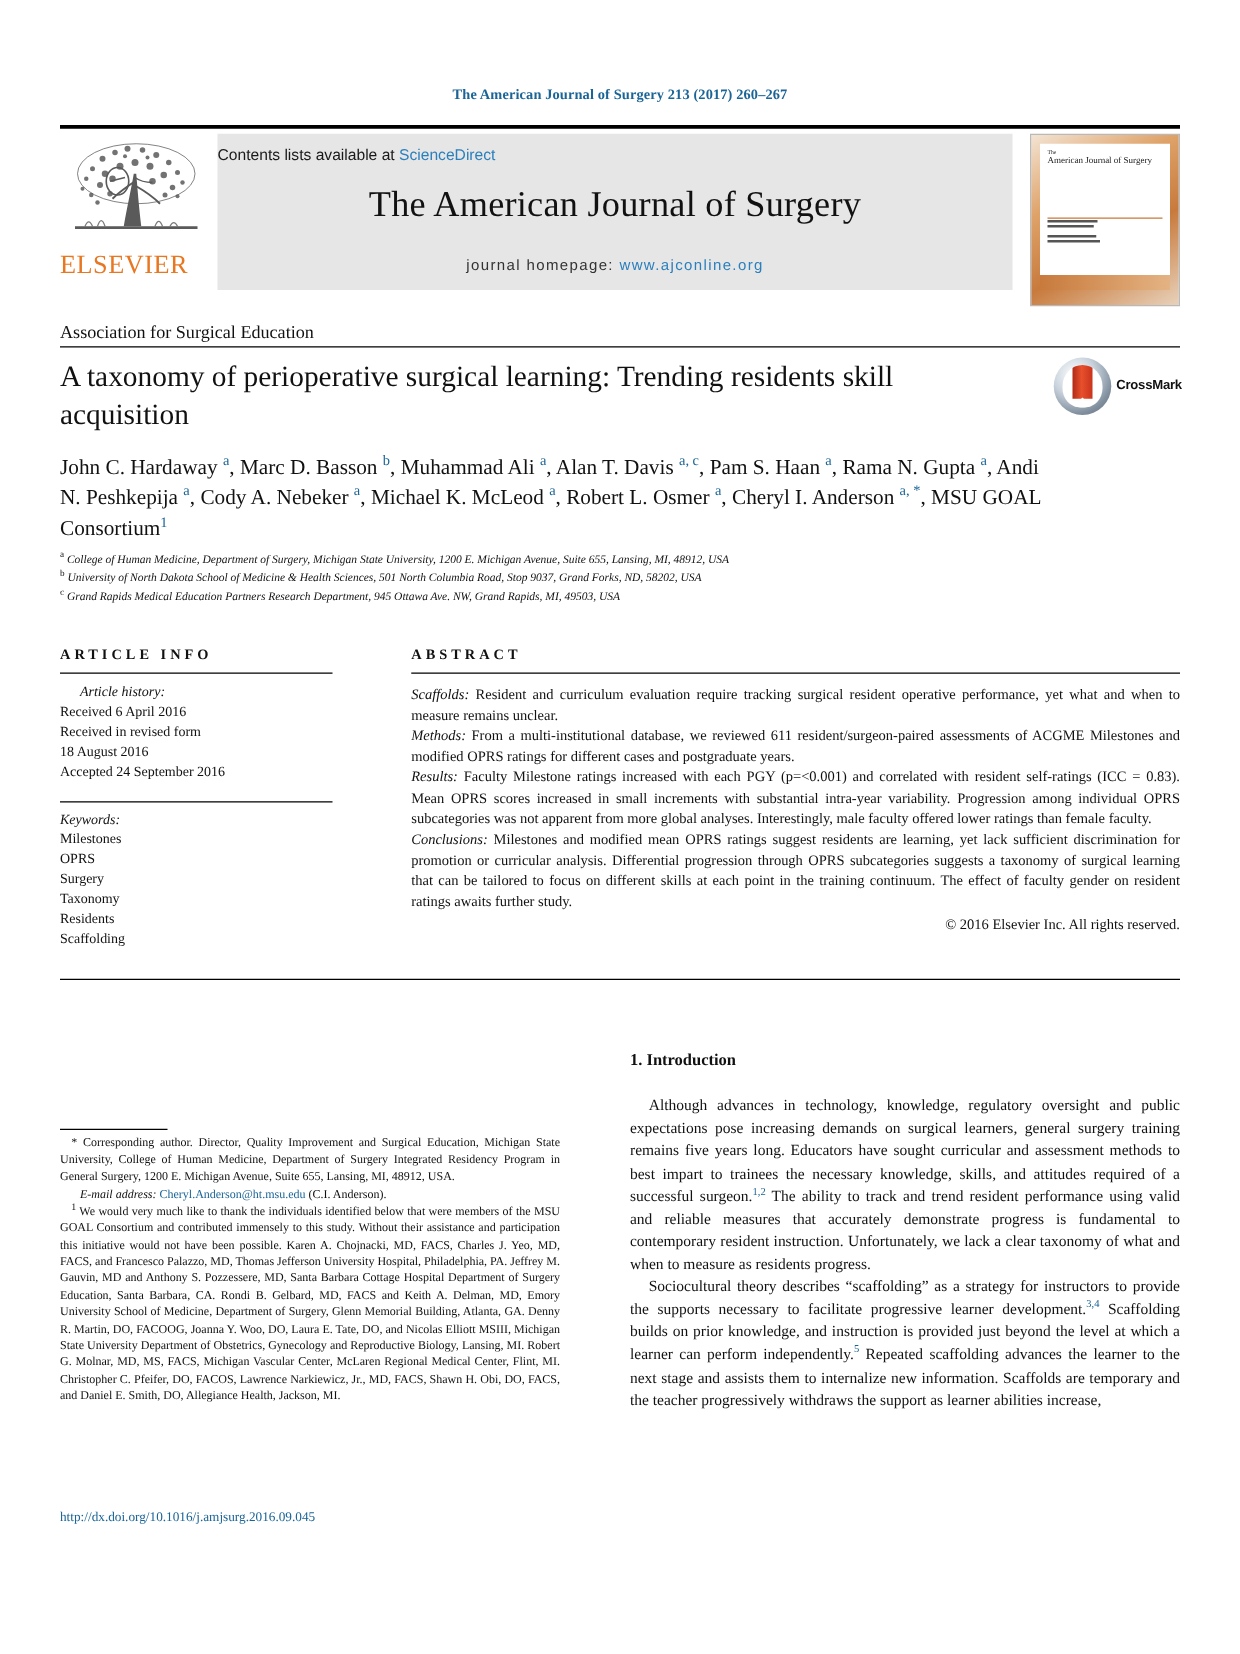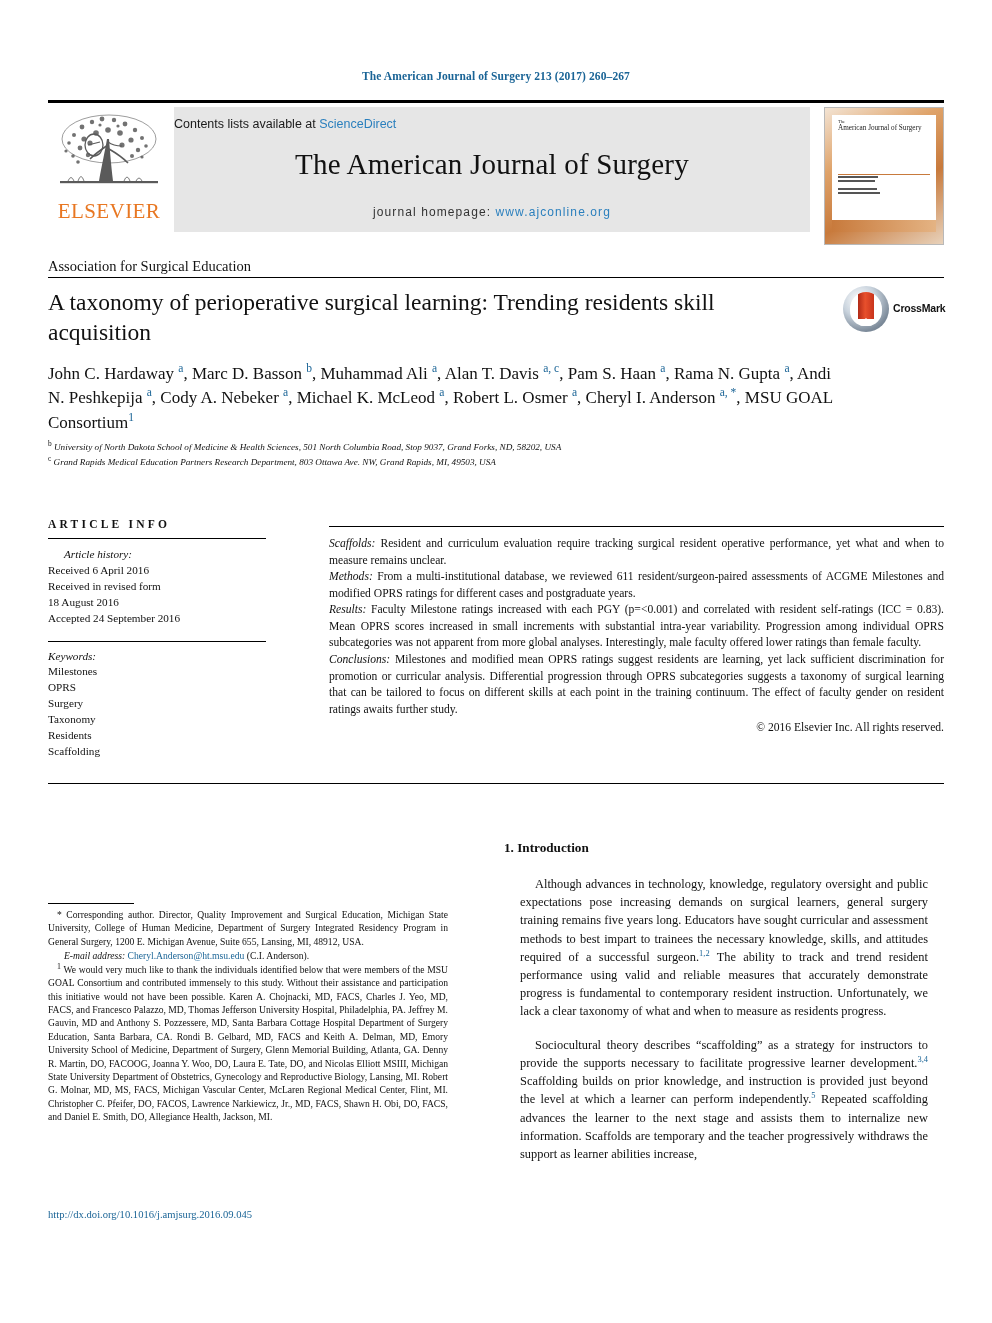--- a/index.html
+++ b/index.html
@@ -58,21 +58,21 @@
   .elsevier-tree {
     position: absolute;
     left: 4px; top: 2px;
     width: 114px;
     height: 90px;
   }
   .elsevier-word {
     position: absolute;
     left: 0px; top: 92px;
     width: 122px;
-    text-align: center;
+    text-align: left;
     font-family: "Liberation Serif", serif;
     font-size: 21px;
     letter-spacing: 0.4px;
     color: #E87722;
     font-weight: normal;
   }
   .masthead-band {
     position: absolute;
     left: 126px; top: 0px;
     width: 636px;
@@ -379,21 +379,21 @@
     text-align: justify;
     color: #111;
   }
   .body-col h2 {
     font-family: "Liberation Serif", serif;
     font-size: 13.2px;
     font-weight: bold;
     margin: 0 0 18px 0;
     text-align: left;
   }
-  .body-col p { margin: 16px; text-indent: 15px; }
+  .body-col p { margin: 0; text-indent: 15px; }
 </style>
 </head>
 <body>
 
 <div class="page">
 
   <div class="running-head">The American Journal of Surgery 213 (2017) 260–267</div>
 
   <div class="masthead-rule"></div>
   <div class="masthead">
@@ -488,22 +488,23 @@
       <div class="cm-inner">
         <div class="cm-book"></div>
       </div>
     </div>
     <div class="cm-text">CrossMark</div>
   </div>
 
   <div class="authors">John C. Hardaway <sup>a</sup>, Marc D. Basson <sup>b</sup>, Muhammad Ali <sup>a</sup>, Alan T. Davis <sup>a, c</sup>, Pam S. Haan <sup>a</sup>, Rama N. Gupta <sup>a</sup>, Andi N. Peshkepija <sup>a</sup>, Cody A. Nebeker <sup>a</sup>, Michael K. McLeod <sup>a</sup>, Robert L. Osmer <sup>a</sup>, Cheryl I. Anderson <sup>a, <span class="star">*</span></sup>, MSU GOAL Consortium<sup>1</sup></div>
 
   <div class="affils">
+    <div class="aff"><sup>a</sup> <span>College of Human Medicine, Department of Surgery, Michigan State University, 1200 E. Michigan Avenue, Suite 655, Lansing, MI, 48912, USA</span></div>
     <div class="aff"><sup>b</sup> <span>University of North Dakota School of Medicine &amp; Health Sciences, 501 North Columbia Road, Stop 9037, Grand Forks, ND, 58202, USA</span></div>
-    <div class="aff"><sup>c</sup> <span>Grand Rapids Medical Education Partners Research Department, 803 Ottawa Ave. NW, Grand Rapids, MI, 49503, USA</span></div>
+    <div class="aff"><sup>c</sup> <span>Grand Rapids Medical Education Partners Research Department, 945 Ottawa Ave. NW, Grand Rapids, MI, 49503, USA</span></div>
   </div>
 
   <div class="col-info">
     <div class="head-sc">ARTICLE INFO</div>
     <div class="thin-rule"></div>
     <div class="hist">
       <div class="it">Article history:</div>
       <div>Received 6 April 2016</div>
       <div>Received in revised form</div>
       <div>18 August 2016</div>
@@ -515,20 +516,21 @@
       <div>Milestones</div>
       <div>OPRS</div>
       <div>Surgery</div>
       <div>Taxonomy</div>
       <div>Residents</div>
       <div>Scaffolding</div>
     </div>
   </div>
 
   <div class="col-abs">
+    <div class="head-sc">ABSTRACT</div>
     <div class="thin-rule"></div>
     <div class="abs-body">
       <span class="lead">Scaffolds:</span><span> Resident and curriculum evaluation require tracking surgical resident operative performance, yet what and when to measure remains unclear.</span><br>
       <span class="lead">Methods:</span><span> From a multi-institutional database, we reviewed 611 resident/surgeon-paired assessments of ACGME Milestones and modified OPRS ratings for different cases and postgraduate years.</span><br>
       <span class="lead">Results:</span><span> Faculty Milestone ratings increased with each PGY (p=&lt;0.001) and correlated with resident self-ratings (ICC = 0.83). Mean OPRS scores increased in small increments with substantial intra-year variability. Progression among individual OPRS subcategories was not apparent from more global analyses. Interestingly, male faculty offered lower ratings than female faculty.</span><br>
       <span class="lead">Conclusions:</span><span> Milestones and modified mean OPRS ratings suggest residents are learning, yet lack sufficient discrimination for promotion or curricular analysis. Differential progression through OPRS subcategories suggests a taxonomy of surgical learning that can be tailored to focus on different skills at each point in the training continuum. The effect of faculty gender on resident ratings awaits further study.</span>
     </div>
     <div class="abs-copy">© 2016 Elsevier Inc. All rights reserved.</div>
   </div>
 

